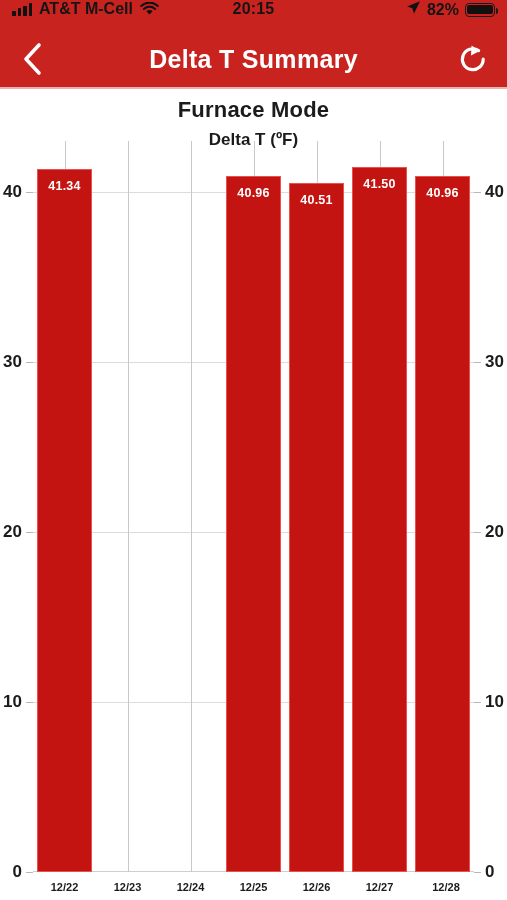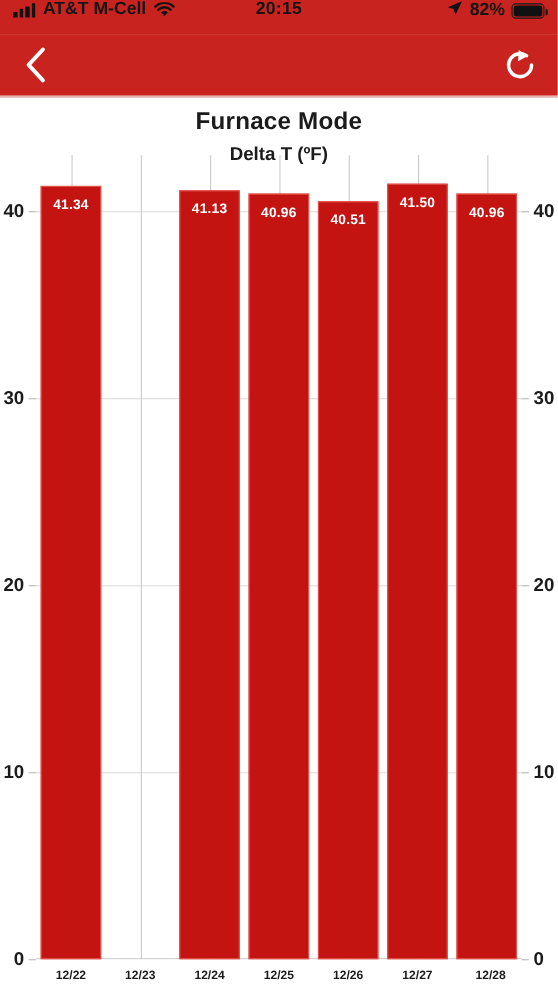--- a/index.html
+++ b/index.html
@@ -156,20 +156,21 @@
   </div>
 </div>
 
 <div class="navbar">
   <div class="nav-back">
     <svg width="20" height="34" viewBox="0 0 20 34">
       <path d="M17 3 L4 17 L17 31" stroke="#ffffff" stroke-width="3.6" fill="none" stroke-linecap="round" stroke-linejoin="round"></path>
     </svg>
   </div>
 
+  <div class="nav-title">Delta T Summary</div>
 
   <div class="nav-refresh">
     <svg width="30" height="32" viewBox="0 0 30 32">
       <path d="M25.2 16.2 A10.4 10.4 0 1 1 20.6 7.6" stroke="#ffffff" stroke-width="3.2" fill="none" stroke-linecap="round"></path>
       <path d="M13.6 2.4 L21.8 8.0 L13.0 12.6" fill="#ffffff"></path>
     </svg>
   </div>
 </div>
 <div class="nav-sep"></div>
 
@@ -205,23 +206,20 @@
       <div class="tick-r" style="top: 51px;"></div>
       <div class="ylabel right" style="top: 51px;">40</div>
       <div class="gridline-v" style="left: 32px; height: 731px;"></div>
       <div class="bar" style="left: 3.9375px; top: 28.22px; width: 55.125px; height: 702.78px; background: rgb(196, 20, 17); border-color: rgb(232, 81, 78);">
         <span class="bar-label" style="color: rgb(255, 255, 255);">41.34</span>
       </div>
       <div class="xlabel" style="left: 31.5px;">12/22</div>
       <div class="gridline-v" style="left: 95px; height: 731px;"></div>
       <div class="xlabel" style="left: 94.5px;">12/23</div>
       <div class="gridline-v" style="left: 158px; height: 731px;"></div>
-      <div class="bar" style="left: 129.938px; top: 31.79px; width: 55.125px; height: 699.21px; background: rgb(196, 20, 17); border-color: rgb(232, 81, 78);">
-        <span class="bar-label" style="color: rgb(255, 255, 255);">41.13</span>
-      </div>
       <div class="xlabel" style="left: 157.5px;">12/24</div>
       <div class="gridline-v" style="left: 221px; height: 731px;"></div>
       <div class="bar" style="left: 192.938px; top: 34.68px; width: 55.125px; height: 696.32px; background: rgb(196, 20, 17); border-color: rgb(232, 81, 78);">
         <span class="bar-label" style="color: rgb(255, 255, 255);">40.96</span>
       </div>
       <div class="xlabel" style="left: 220.5px;">12/25</div>
       <div class="gridline-v" style="left: 284px; height: 731px;"></div>
       <div class="bar" style="left: 255.938px; top: 42.33px; width: 55.125px; height: 688.67px; background: rgb(196, 20, 17); border-color: rgb(232, 81, 78);">
         <span class="bar-label" style="color: rgb(255, 255, 255);">40.51</span>
       </div>

